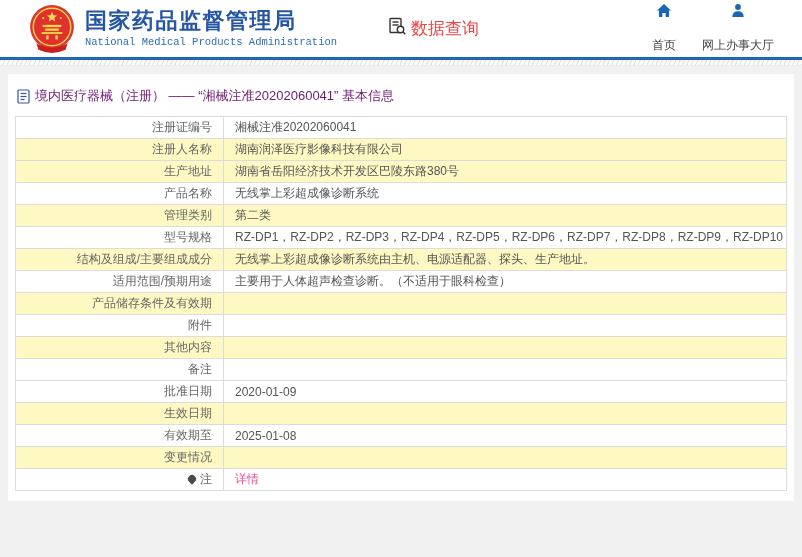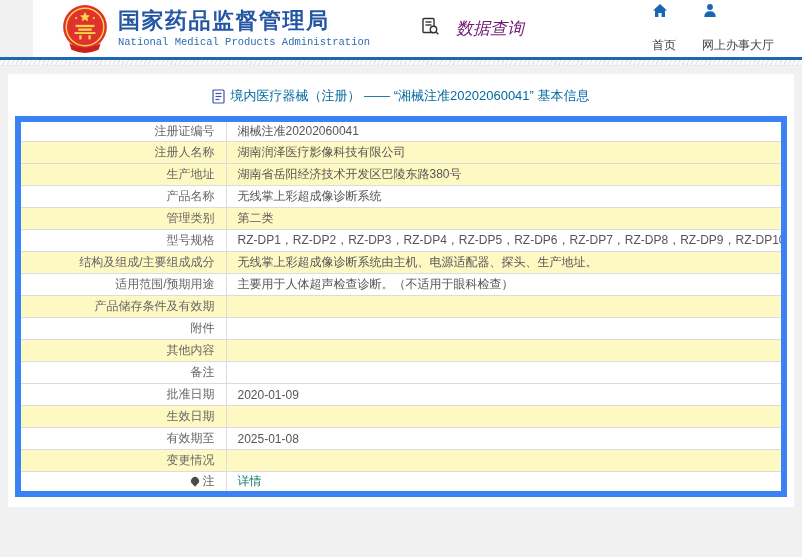--- a/index.html
+++ b/index.html
@@ -4,46 +4,46 @@
 <style>
   * { box-sizing: border-box; }
   html,body { margin:0; padding:0; }
   body {
     width:802px; height:557px;
     background:#f1f1f2;
     font-family:"Liberation Sans","DejaVu Sans",sans-serif;
     overflow:hidden;
   }
   
-  .header { background:#fff; height:57px; display:flex; align-items:center;margin-left:33px; }
+  .header { background:#fff; height:57px; display:flex; align-items:center; }
   .logo-group { display:flex; align-items:center; margin-left:27px; cursor:pointer; }
   .emblem svg { width:50px; height:50px; display:block; }
   .logo-text { margin-left:8px; }
   .logo-cn { font-size:22px; font-weight:bold; color:#2456a4; letter-spacing:1.5px; line-height:1.1; }
   .logo-en { font-size:10.5px; color:#2f6db5; margin-top:2px;font-family:Liberation Mono, monospace; }
-  .section-label { display:flex; align-items:center; margin-left:50px; font-size:17px; color:#701a75; gap:15px; cursor:pointer;font-style:italic; }
+  .section-label { display:flex; align-items:center; margin-left:50px; font-size:17px; color:#ef4444; gap:3px; cursor:pointer; }
   .nav { margin-left:auto; margin-right:28px; display:flex; gap:26px; }
-  .nav-item { display:flex; flex-direction:column; font-size:12px; color:#444; gap:16px; cursor:pointer; }
+  .nav-item { display:flex; flex-direction:column; align-items:center; font-size:12px; color:#444; gap:16px; cursor:pointer; }
   
   .blue-line { height:3px; background:#1f67b0; }
   .hatch { height:6px; background:#fafafa;
     background-image:repeating-linear-gradient(115deg,#e0e2e8 0 1px,rgba(0,0,0,0) 1px 4px);
     border-bottom:1px solid #ececec; }
   
   .content { padding:8px; }
   .card { background:#fff; padding:8px 7px 10px; }
-  .card-title { display:flex; align-items:center; gap:5px; color:#0369a1; font-size:13px; padding:5px 2px 11px;justify-content:center; }
+  .card-title { display:flex; align-items:center; gap:5px; color:#701a75; font-size:13px; padding:5px 2px 11px; }
   .card-title svg { flex:0 0 auto; }
-  table { border-collapse:collapse; width:100%; table-layout:fixed; border:6px solid #3b82f6; }
+  table { border-collapse:collapse; width:100%; table-layout:fixed; border:1px solid #3b82f6; }
   th,td { border:1px solid #dcdcdc; height:22px; font-size:12px; font-weight:normal;
           padding:1px 11px; overflow:hidden; white-space:nowrap; }
   th { width:208px; text-align:right; color:#666; }
   td { text-align:left; color:#555; }
   tr.alt { background:#fef9c3; }
-  a.details { color:#0f766e; text-decoration:none; cursor:pointer; }
+  a.details { color:#ec4899; text-decoration:none; cursor:pointer; }
   .note-ic { display:inline-block; width:8px; height:8px; background:#4a4a4a;
              border-radius:50% 50% 50% 0; transform:rotate(-45deg);
              margin-right:4px; position:relative; top:0px; }
 </style>
 </head>
 <body>
 
 <div class="header">
   <div class="logo-group">
     <span class="emblem">

